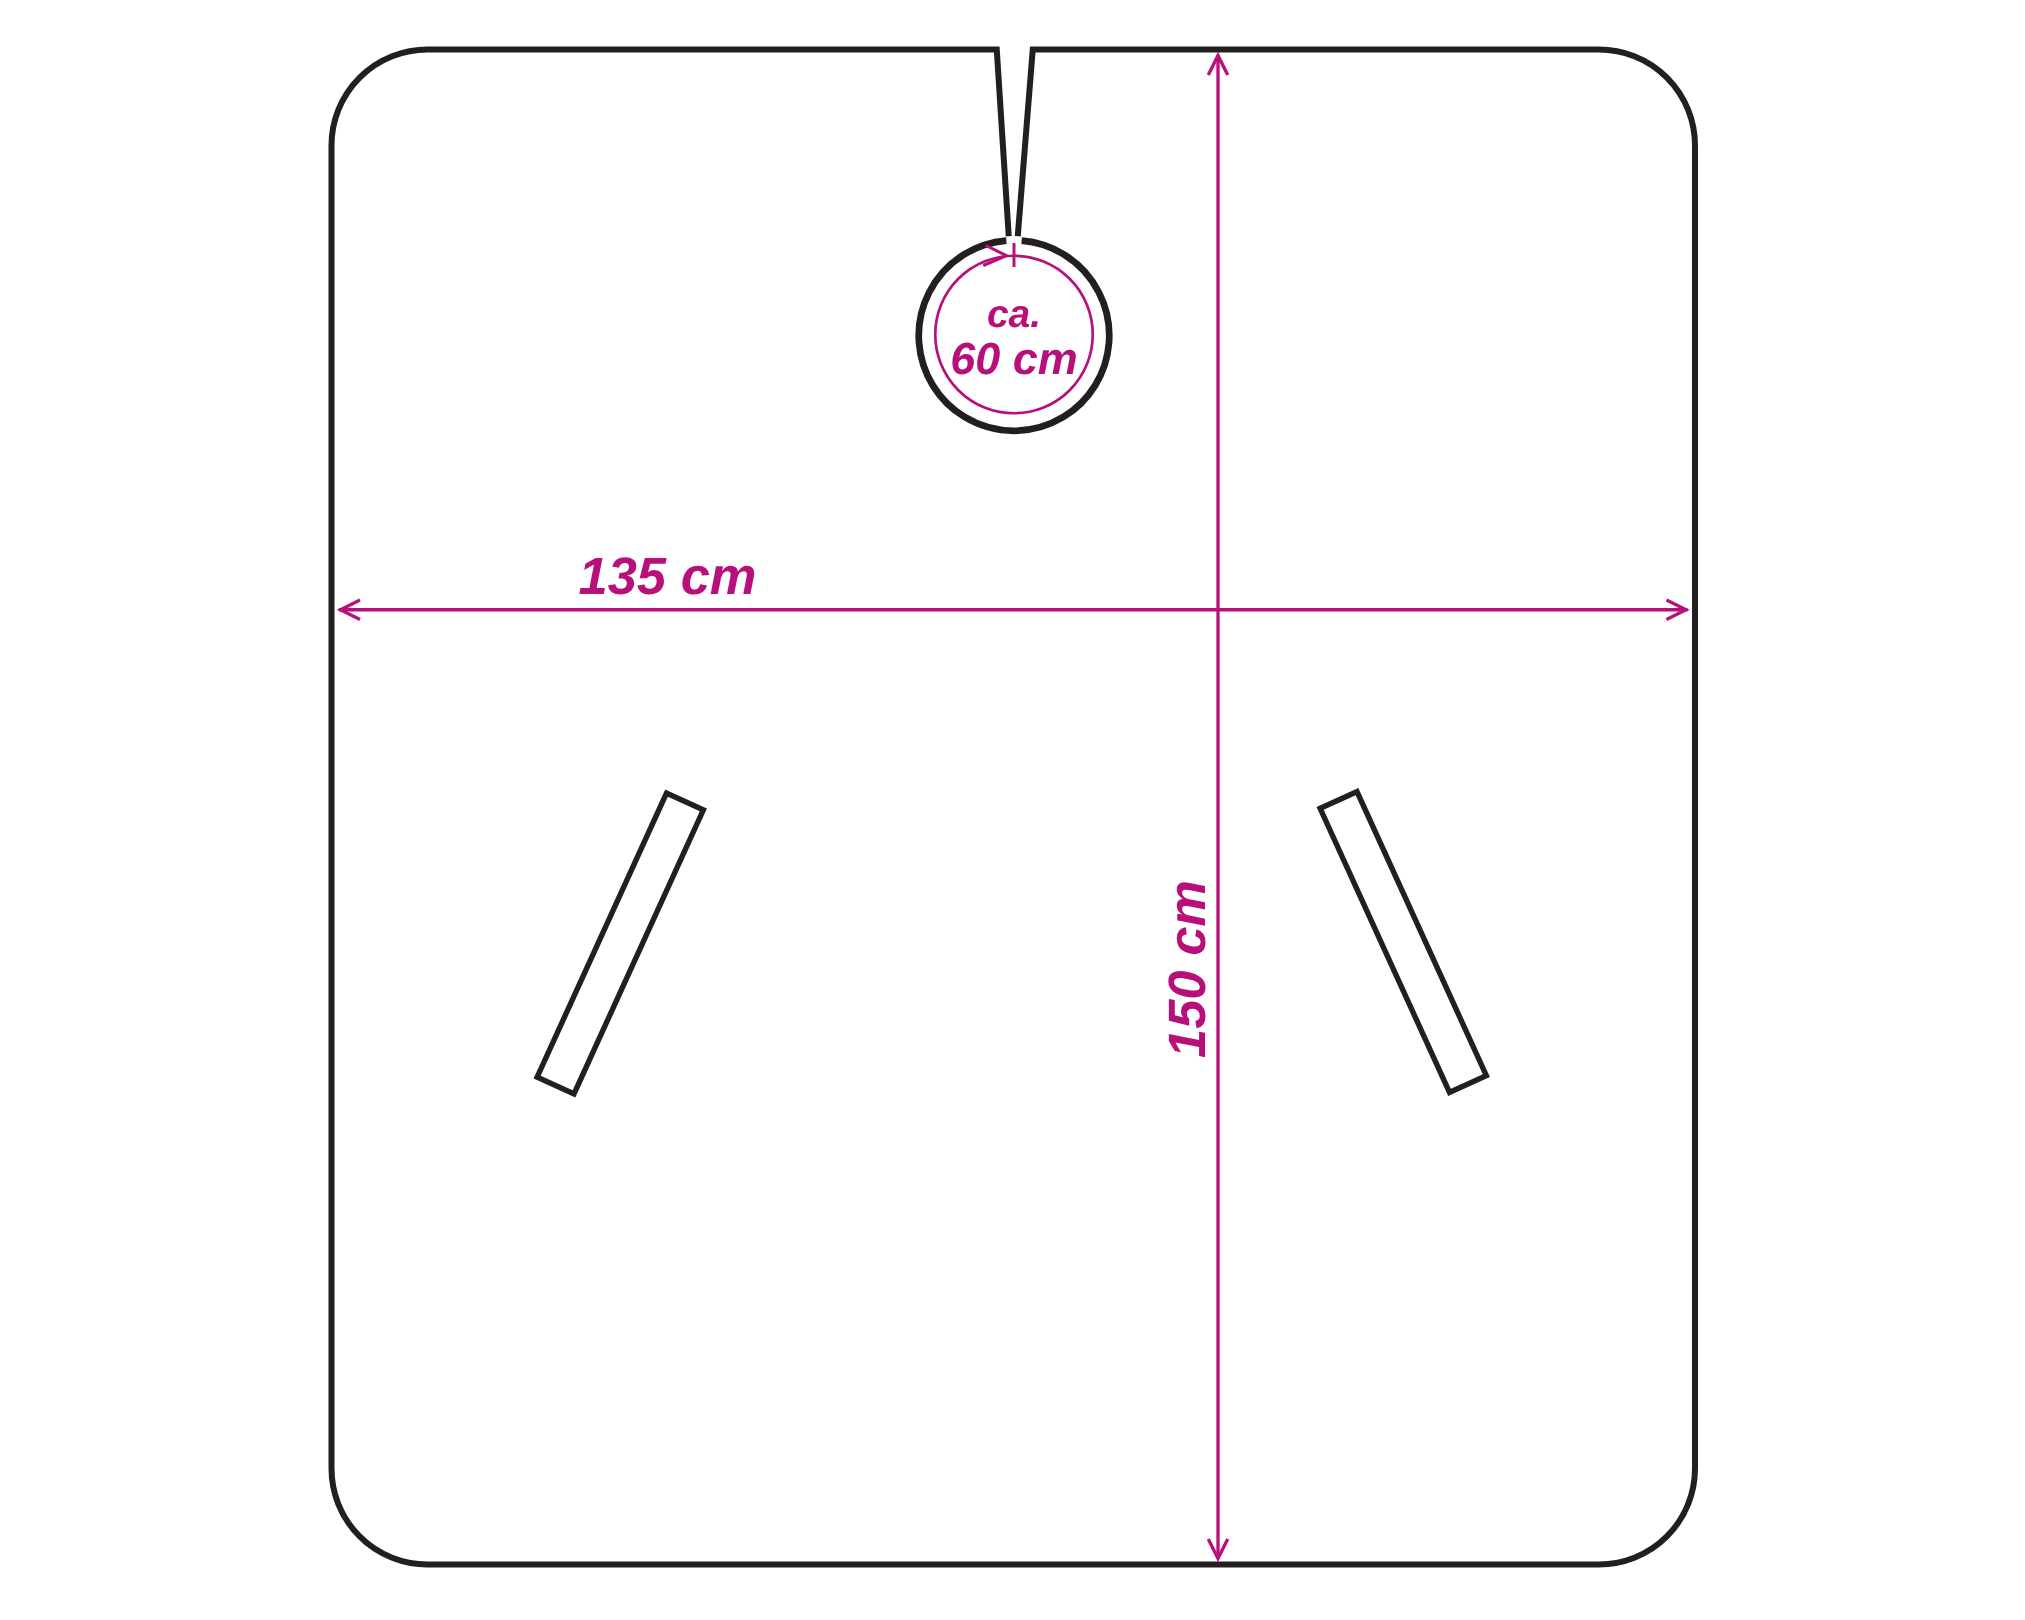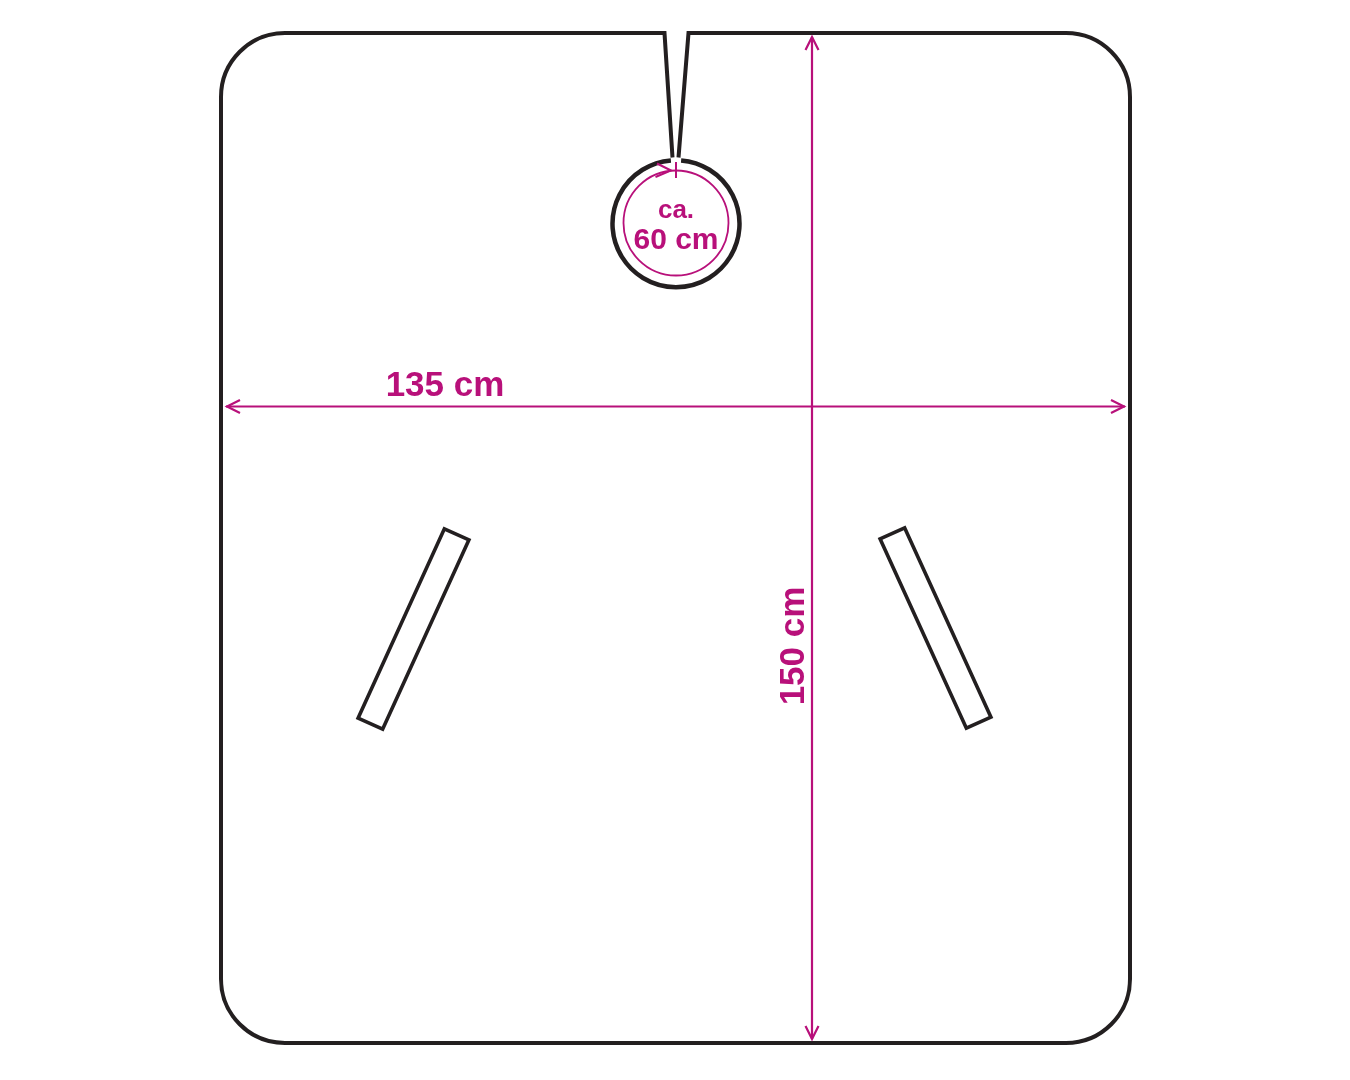--- a/index.html
+++ b/index.html
@@ -11,20 +11,21 @@
     margin: 0;
     padding: 0;
     background: var(--background);
   }
   .stage {
     width: 1350px;
     height: 1080px;
     position: relative;
     background: var(--background);
     overflow: hidden;
+    font-style: italic;
   }
   svg {
     display: block;
   }
   .black-stroke {
     fill: none;
     stroke: var(--outline);
     stroke-width: 4;
   }
   .neck-outline {

